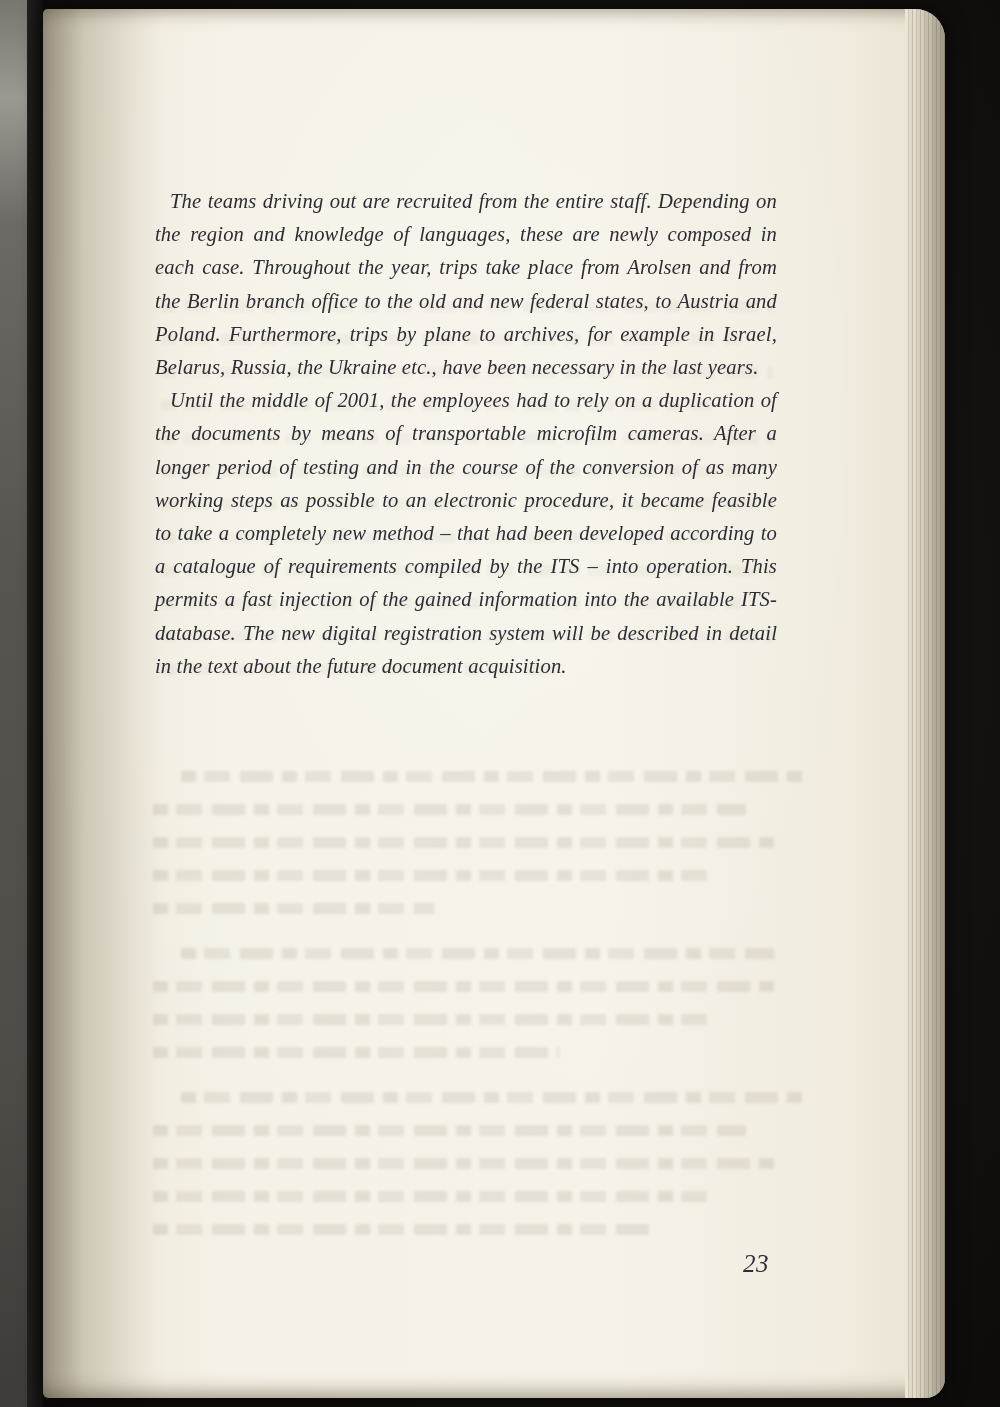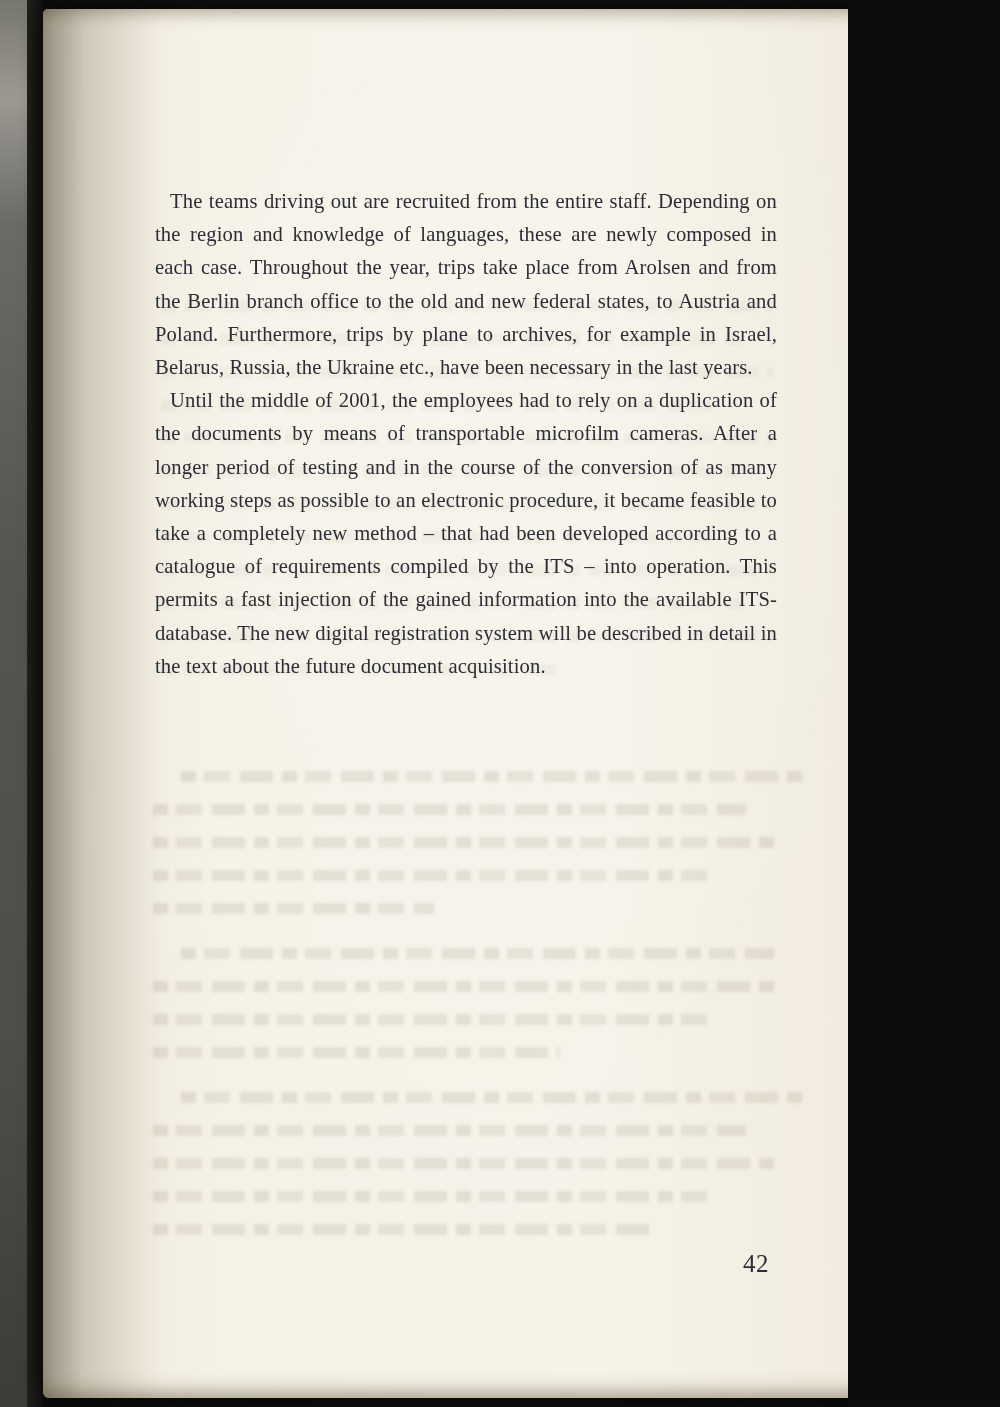--- a/index.html
+++ b/index.html
@@ -3,24 +3,25 @@
 <meta charset="utf-8">
 <style>
   html, body {
     margin: 0;
     padding: 0;
     background: #0e0d0c;
     font-family: "Liberation Serif", serif;
   }
   .scene {
     position: relative;
-    width: 848px;
+    width: 1000px;
     height: 1407px;
     overflow: hidden;
     background: radial-gradient(ellipse at 55% 45%, #1c1b19 0%, #121110 60%, #0b0a09 100%);
+    font-style: italic;
   }
   
   .left-strip {
     position: absolute;
     left: 0; top: 0;
     width: 27px; height: 100%;
     background: linear-gradient(180deg, #77766f 0%, #9b9992 7%, #6b6a64 16%, #565550 40%, #4e4d48 75%, #3d3c38 100%);
   }
   .left-gap {
     position: absolute;
@@ -154,16 +155,16 @@
       <div class="bl w100"></div>
       <div class="bl w90"></div>
       <div class="bl w80"></div>
     </div>
 
     <div class="content">
       <p>The teams driving out are recruited from the entire staff. Depending on the region and knowledge of languages, these are newly composed in each case. Throughout the year, trips take place from Arolsen and from the Berlin branch office to the old and new federal states, to Austria and Poland. Furthermore, trips by plane to archives, for example in Israel, Belarus, Russia, the Ukraine etc., have been necessary in the last years.</p>
       <p>Until the middle of 2001, the employees had to rely on a duplication of the documents by means of transportable microfilm cameras. After a longer period of testing and in the course of the conversion of as many working steps as possible to an electronic procedure, it became feasible to take a completely new method – that had been developed according to a catalogue of requirements compiled by the ITS – into operation. This permits a fast injection of the gained information into the available ITS-database. The new digital registration system will be described in detail in the text about the future document acquisition.</p>
     </div>
 
-    <div class="page-number">42</div>
+    <div class="page-number">23</div>
   </div>
 
 </div>
 
 </body></html>

